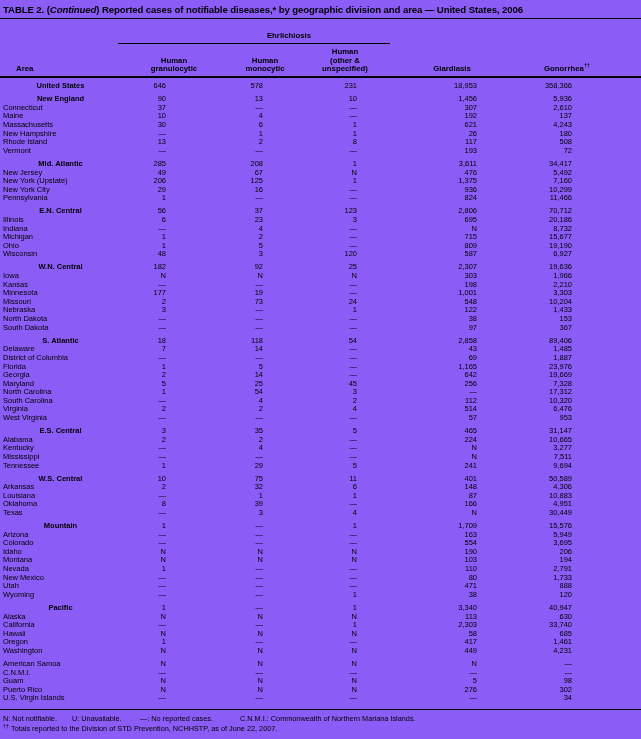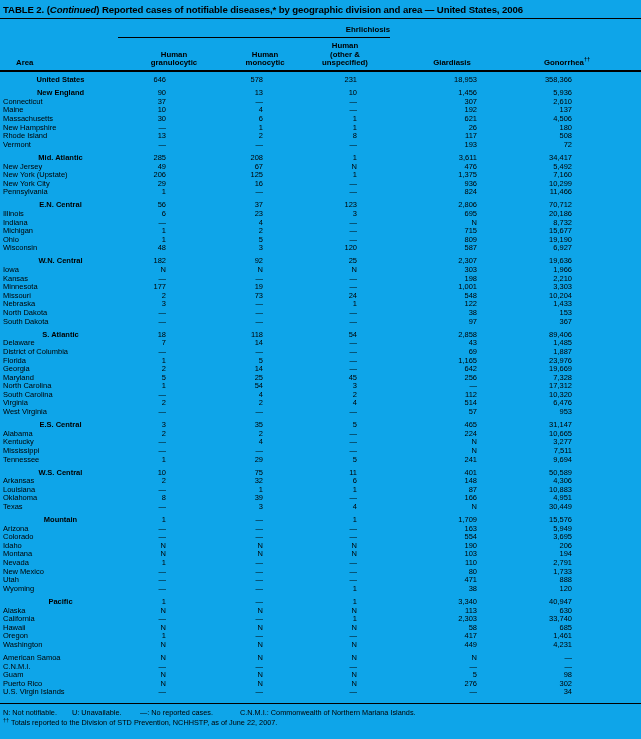--- a/index.html
+++ b/index.html
@@ -6,21 +6,21 @@
     margin: 0;
     padding: 0;
     background: #ffffff;
     color: #000000;
     font-family: "Liberation Sans", sans-serif;
   }
   .page {
     position: relative;
     width: 641px;
     height: 739px;
-    background: #0ea5e9;
+    background: #8b5cf6;
     overflow: hidden;
   }
   .title {
     padding: 4px 2px 0 3px;
     font-size: 9.6px;
     font-weight: bold;
     line-height: 11px;
     letter-spacing: -0.1px;
   }
   table.main {
@@ -41,24 +41,24 @@
 
   thead th {
     font-weight: bold;
     font-size: 7.8px;
     line-height: 8.8px;
     padding: 0;
     vertical-align: bottom;
     text-align: center;
   }
   th.spanner {
-    padding-top: 7px;
+    padding-top: 13px;
     padding-bottom: 2px;
     border-bottom: 1px solid #000;
-    text-align: right;
+    text-align: center;
     text-indent: 70px;
   }
   tr.colheads th {
     border-bottom: 2px solid #000;
     padding-top: 4px;
     padding-bottom: 2px;
   }
   th.h-area { text-align: left; padding-left: 16px; }
   sup.hdr-sup { font-size: 5.5px; vertical-align: super; line-height: 0; }
 
@@ -164,21 +164,21 @@
           <td class="n4">192</td>
           <td class="n5">137</td>
           <td></td>
         </tr>
         <tr>
           <td class="area">Massachusetts</td>
           <td class="n1">30</td>
           <td class="n2">6</td>
           <td class="n3">1</td>
           <td class="n4">621</td>
-          <td class="n5">4,506</td>
+          <td class="n5">4,243</td>
           <td></td>
         </tr>
         <tr>
           <td class="area">New Hampshire</td>
           <td class="n1">—</td>
           <td class="n2">1</td>
           <td class="n3">1</td>
           <td class="n4">26</td>
           <td class="n5">180</td>
           <td></td>

